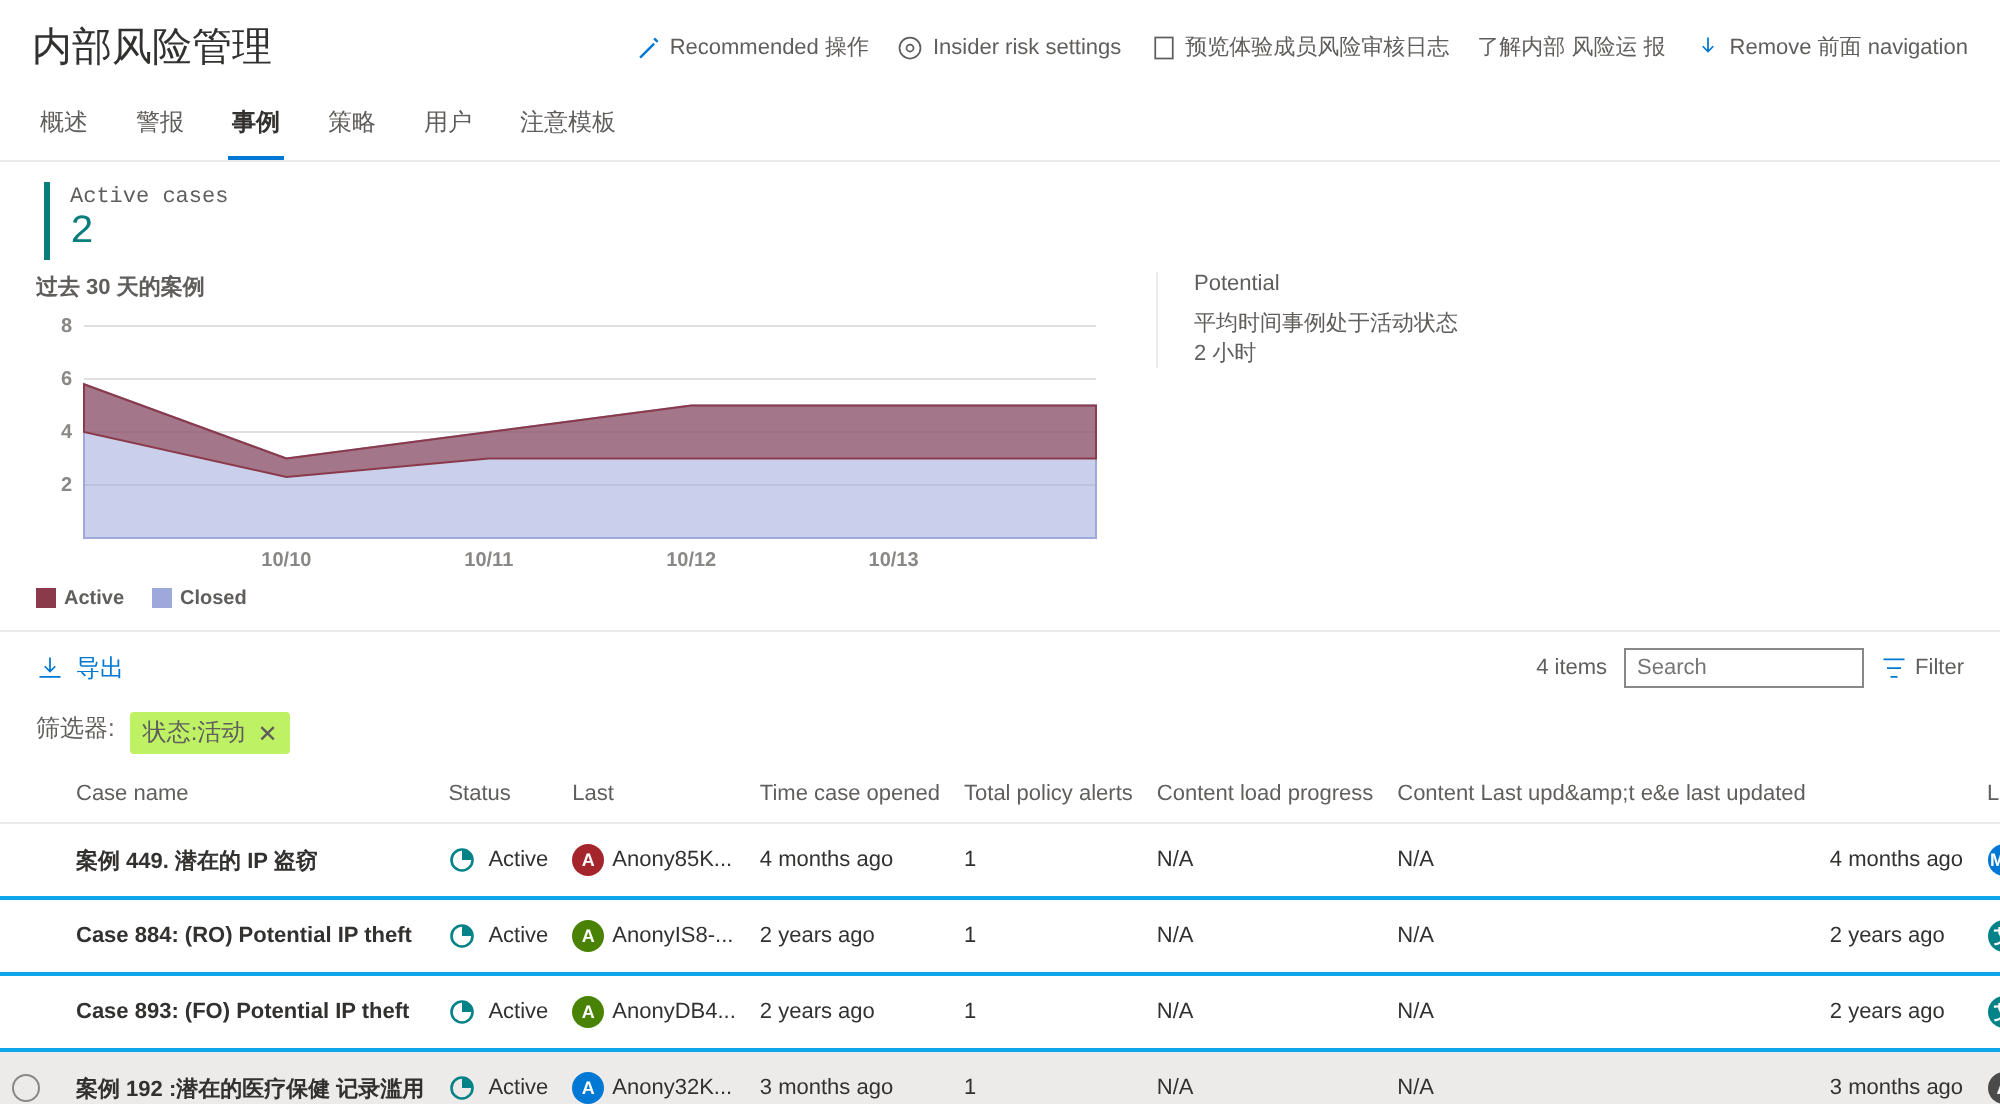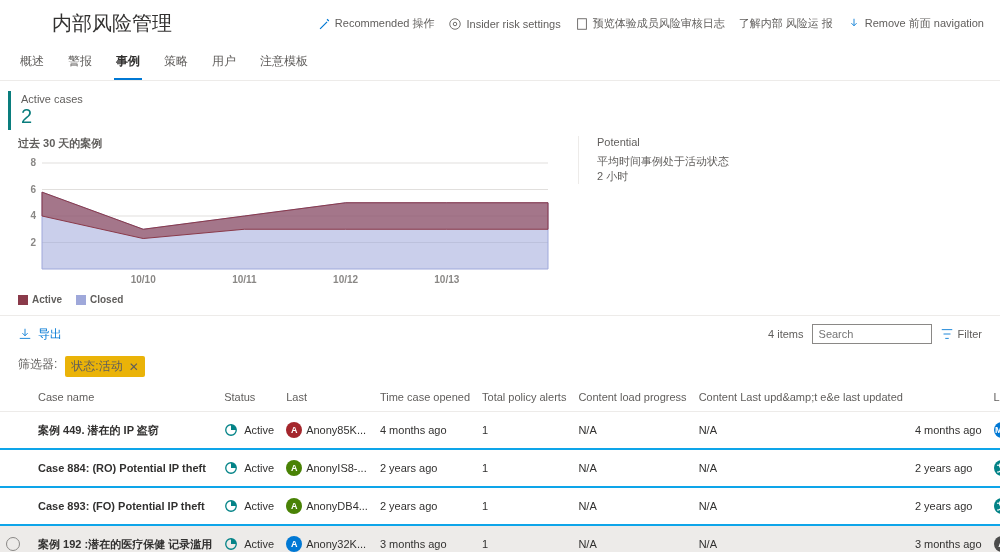--- a/index.html
+++ b/index.html
@@ -1,26 +1,26 @@
 <!DOCTYPE html>
 <html><head>
 <meta charset="utf-8">
 <style>
   * { box-sizing: border-box; margin: 0; padding: 0; }
   body { font-family: "Segoe UI", Arial, sans-serif; font-size: 12px; color: #323130; background: #fff; width: 1000px; }
   .header { display: flex; align-items: center; padding: 10px 16px 8px 16px; }
-  .title { font-size: 20px; font-weight: 400; flex-shrink: 0; margin-left: 36px; }
+  .title { font-size: 20px; font-weight: 400; flex-shrink: 0; }
   .header-actions { margin-left: auto; display: flex; gap: 14px; align-items: center; font-size: 11px; color: #605e5c; }
   .header-actions .act { display: flex; align-items: center; gap: 4px; cursor: pointer; }
   .header-actions svg { width: 14px; height: 14px; }
   .tabs { display: flex; gap: 20px; padding: 0 18px; border-bottom: 1px solid #edebe9; font-size: 12px; }
   .tab { padding: 8px 2px 10px 2px; cursor: pointer; color: #605e5c; position: relative; }
   .tab.active { color: #323130; font-weight: 600; }
   .tab.active::after { content:""; position:absolute; left:0; right:0; bottom:0; height:2px; background:#0078d4; }
-  .stats-row { display: flex; gap: 10px; padding: 10px 18px 6px 8px; }
+  .stats-row { display: flex; gap: 10px; padding: 10px 18px 6px 22px; font-family: Liberation Mono, monospace; }
   .stat-card { border-left: 3px solid; padding: 2px 10px; }
   .stat-card .lbl { font-size: 11px; color: #605e5c; }
   .stat-card .val { font-size: 20px; font-weight: 400; }
   .stat-active { border-color: #0a7d7d; }
   .stat-active .val { color: #0a7d7d; }
   .stat-closed { border-color: #5c2e91; }
   .stat-closed .val { color: #5c2e91; }
   .charts { display: flex; padding: 0 18px 10px 18px; gap: 20px; }
   .chart-left { width: 540px; font-weight: bold; }
   .chart-right { flex: 1; }
@@ -30,21 +30,21 @@
   .legend .sw { width: 10px; height: 10px; display: inline-block; margin-right: 4px; vertical-align: middle; }
   .stats-box { border-left: 1px solid #edebe9; padding-left: 18px; font-size: 11px; color: #605e5c; }
   .stats-box .h { margin-bottom: 6px; }
   .toolbar { display: flex; align-items: center; padding: 8px 18px; border-top: 1px solid #edebe9; }
   .toolbar .left { display:flex; align-items:center; gap:6px; cursor:pointer; color:#0078d4; }
   .toolbar .left svg { width:14px; height:14px; }
   .toolbar .right { margin-left:auto; display:flex; align-items:center; gap:8px; font-size:11px; color:#605e5c; }
   .search-box { border:1px solid #8a8886; padding:3px 6px; width:120px; font-size:11px; }
   .filter-btn { display:flex; align-items:center; gap:4px; cursor:pointer; }
   .filters-row { display:flex; gap:8px; padding: 4px 18px 6px 18px; font-size:12px; color:#605e5c; }
-  .chip { background:#eab308; border-radius:2px; padding:2px 6px; display:flex; align-items:center; gap:6px; }
+  .chip { background:#bef264; border-radius:2px; padding:2px 6px; display:flex; align-items:center; gap:6px; }
   .chip .x { cursor:pointer; color:#605e5c; }
   table { width: 100%; border-collapse: collapse; }
   thead th { text-align:left; font-weight:400; font-size:11px; color:#605e5c; padding:8px 6px; border-bottom:1px solid #edebe9; white-space:nowrap;margin-left:19px; }
   tbody td { padding:10px 6px; border-bottom:2px solid #0ea5e9; font-size:11px; vertical-align:middle; white-space:nowrap; }
   tbody tr.sel { background:#edebe9; }
   tbody tr.sel td:first-child::before { content:""; display:inline-block; width:12px; height:12px; border:1px solid #8a8886; border-radius:50%; margin-right:6px; vertical-align:middle; }
   .case-name { font-weight:600; overflow:hidden; text-overflow:ellipsis; max-width:200px; }
   .status-cell { display:flex; align-items:center; gap:6px; }
   .status-dot { width:14px; height:14px; }
   .avatar { width:16px; height:16px; border-radius:50%; display:inline-flex; align-items:center; justify-content:center; font-size:9px; color:#fff; font-weight:600; margin-right:4px; vertical-align:middle; }

